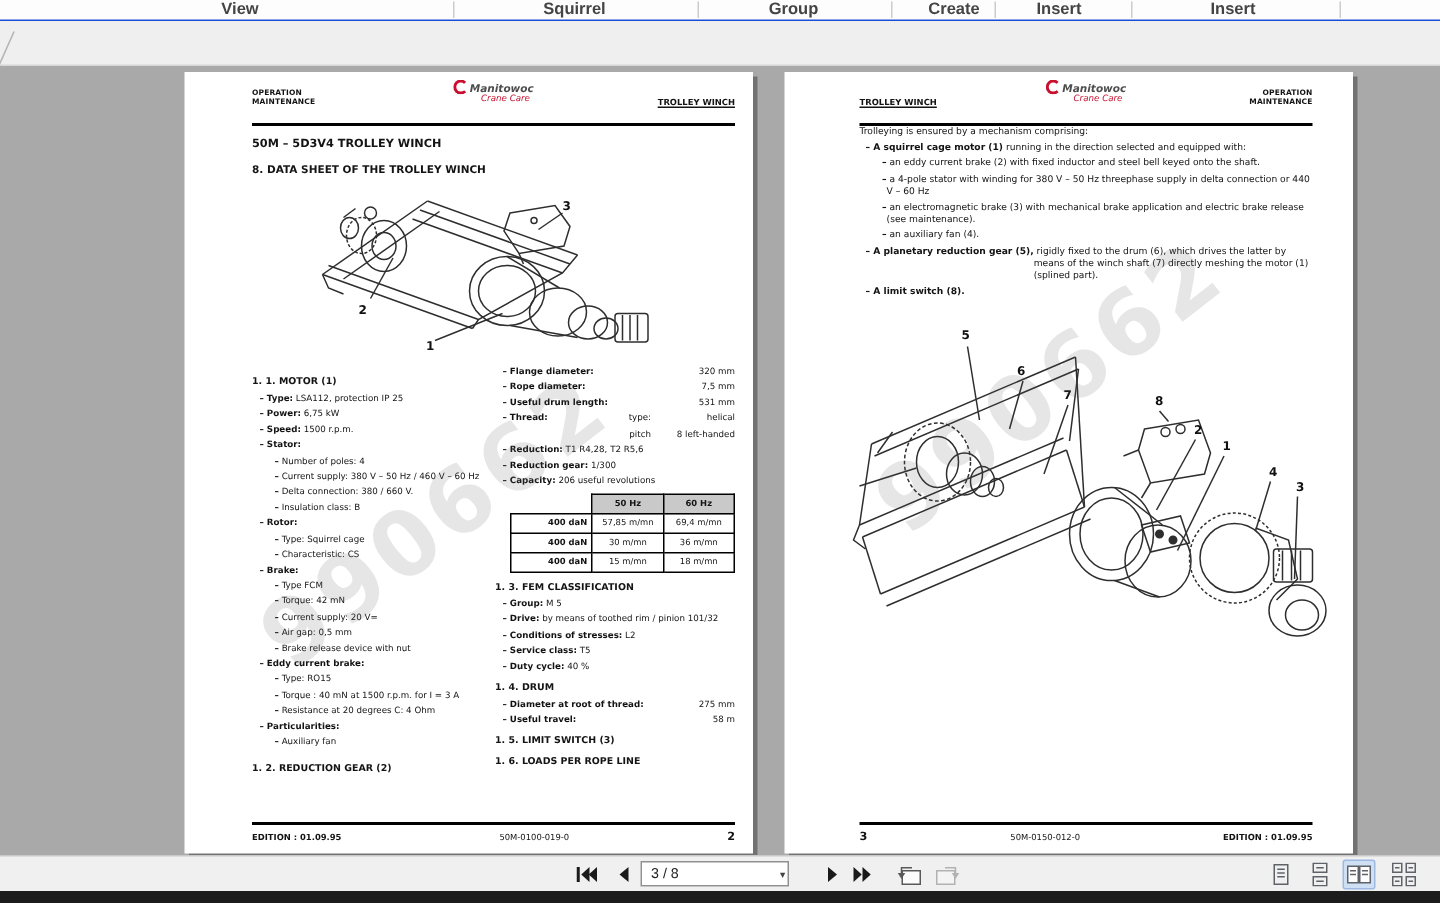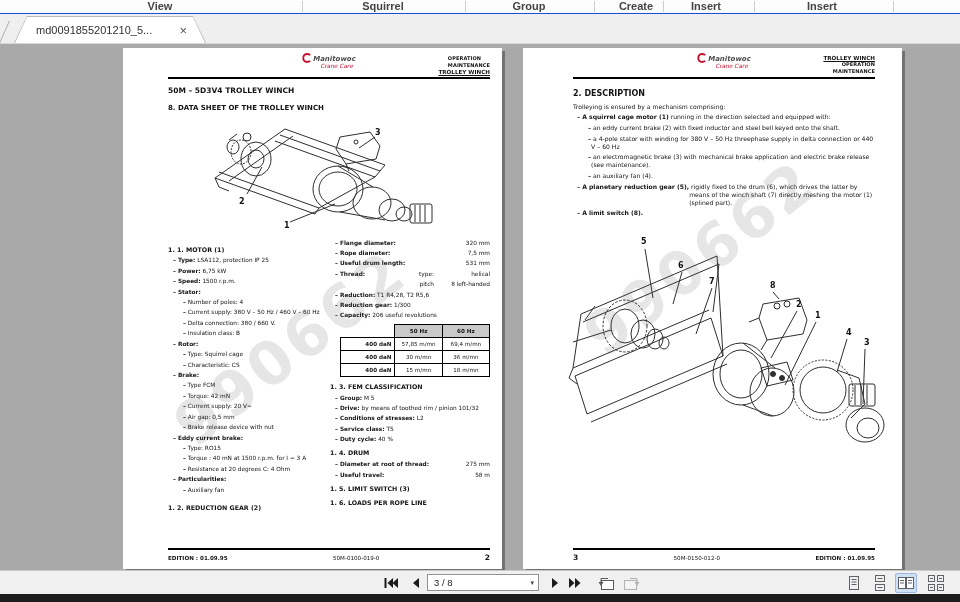--- a/index.html
+++ b/index.html
@@ -28,21 +28,21 @@
 
   
   .docarea{position:absolute;top:43px;left:0;width:960px;height:527px;background:#a9a9a9;}
   .pg{position:absolute;top:5px;width:379px;height:521px;background:#fff;
       box-shadow:3px 3px 0 rgba(70,70,70,.55);box-sizing:border-box;
       font-family:"DejaVu Sans",sans-serif;color:#141414;overflow:hidden;}
   #pageL{left:123px;padding:7px 12px 0 45px;}
   #pageR{left:523px;padding:7px 27px 0 50px;}
 
   .pg-header{display:flex;align-items:flex-end;border-bottom:2px solid #000;
-             padding-bottom:2px;position:relative;min-height:17px;flex-direction:column;}
+             padding-bottom:10px;position:relative;min-height:17px;}
   .hdr-col{font-size:5px;font-weight:bold;line-height:1.35;letter-spacing:.1px;}
   .hdr-right{margin-left:auto;text-align:right;}
   .winch-label{font-size:5.6px;font-weight:bold;text-decoration:underline;align-self:flex-end;}
   .logo{position:absolute;left:50%;top:-2px;transform:translateX(-50%);text-align:center;line-height:1;}
   .logo-top{font-weight:bold;font-style:italic;font-size:7px;color:#4d4d4d;white-space:nowrap;}
   .logo-swoosh{display:inline-block;width:6px;height:6px;border:2px solid #c8102e;
                border-right-color:transparent;border-radius:50%;vertical-align:-2px;margin-right:1px;}
   .logo-sub{color:#c8102e;font-size:5.8px;font-style:italic;margin-top:1px;padding-left:16px;white-space:nowrap;}
 
   .doc-title{text-align:left;font-weight:bold;font-size:7.5px;margin-top:7px;}
@@ -92,21 +92,21 @@
   .wm{position:absolute;font-size:60px;font-weight:bold;color:rgba(90,90,90,.15);
       transform:rotate(-38deg);letter-spacing:4px;pointer-events:none;white-space:nowrap;}
   #pageL .wm{left:30px;top:265px;}
   #pageR .wm{left:40px;top:175px;}
 
   
   .toolbar{position:absolute;top:570px;left:0;width:960px;height:24px;background:#f0f0f0;
            border-top:1px solid #c9c9c9;box-sizing:border-box;z-index:5;}
   .tb-btn{position:absolute;top:4px;width:20px;height:16px;display:flex;align-items:center;
           justify-content:center;cursor:pointer;}
-  .pagebox{position:absolute;left:427px;top:3px;width:112px;height:17px;background:#fff;
+  .pagebox{position:absolute;left:427px;top:3px;width:99px;height:17px;background:#fff;
            border:1px solid #919191;box-sizing:border-box;display:flex;align-items:center;}
   .pagebox input{border:none;outline:none;width:86px;font-size:9.5px;color:#222;
                  padding:0 0 0 6px;font-family:"Liberation Sans",sans-serif;background:transparent;}
   .pagebox .caret{margin-left:auto;padding-right:4px;font-size:7px;color:#444;}
   .viewmode{position:absolute;top:2px;width:22px;height:20px;display:flex;align-items:center;
             justify-content:center;border-radius:2px;cursor:pointer;}
   .viewmode.active{background:#cfe0f5;border:1px solid #9db9e3;box-sizing:border-box;}
 
   
   .bottomstrip{position:absolute;top:594px;left:0;width:960px;height:8px;background:#1c1c1c;}
@@ -124,26 +124,20 @@
   <span class="menu-sep" style="left:302px"></span>
   <span class="menu-sep" style="left:465px"></span>
   <span class="menu-sep" style="left:594px"></span>
   <span class="menu-sep" style="left:663px"></span>
   <span class="menu-sep" style="left:754px"></span>
   <span class="menu-sep" style="left:893px"></span>
 </div>
 
 <div class="tabbar">
   <div class="tab-ghost"></div>
-  <div class="tab">
-    <div class="tab-inner">
-      <span class="tab-title">md0091855201210_5...</span>
-      <span class="tab-close">×</span>
-    </div>
-  </div>
 </div>
 
 <div class="docarea">
 
   <div class="pg" id="pageL">
     <div class="wm">990662</div>
 
     <div class="pg-header">
       <div class="hdr-col">
         <div>OPERATION</div>
@@ -471,21 +465,20 @@
       <div class="logo">
         <div class="logo-top"><span class="logo-swoosh"></span><span>Manitowoc</span></div>
         <div class="logo-sub">Crane Care</div>
       </div>
       <div class="hdr-col hdr-right">
         <div>OPERATION</div>
         <div>MAINTENANCE</div>
       </div>
     </div>
 
-    <div class="sec2">2. DESCRIPTION</div>
 
     <div>
 
         <div class="drow d0">
           <span class="t">Trolleying is ensured by a mechanism comprising:</span>
         </div>
 
         <div class="drow d1">
           <span class="b">– A squirrel cage motor (1)</span>
           <span class="t"> running in the direction selected and equipped with:</span>

